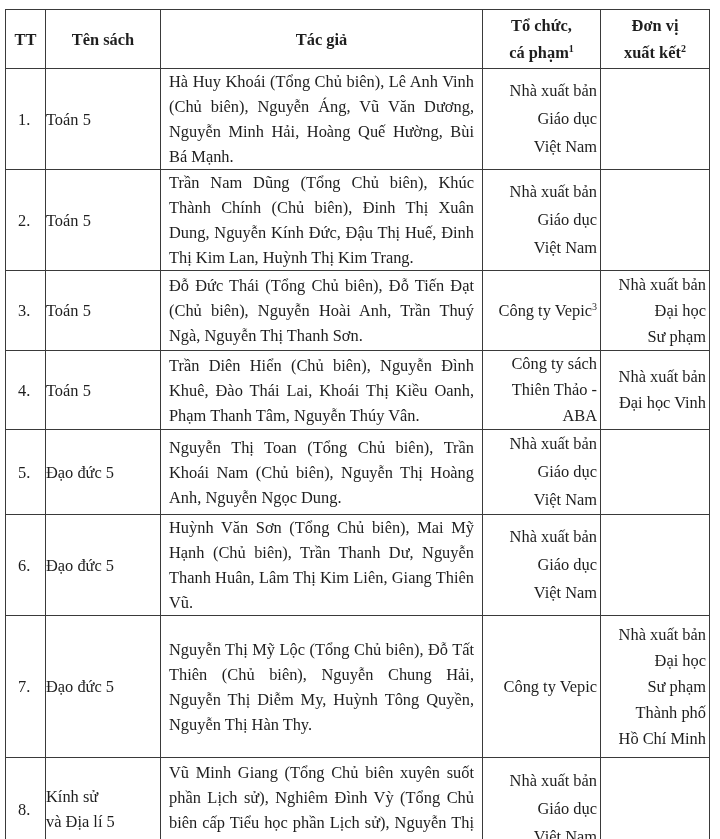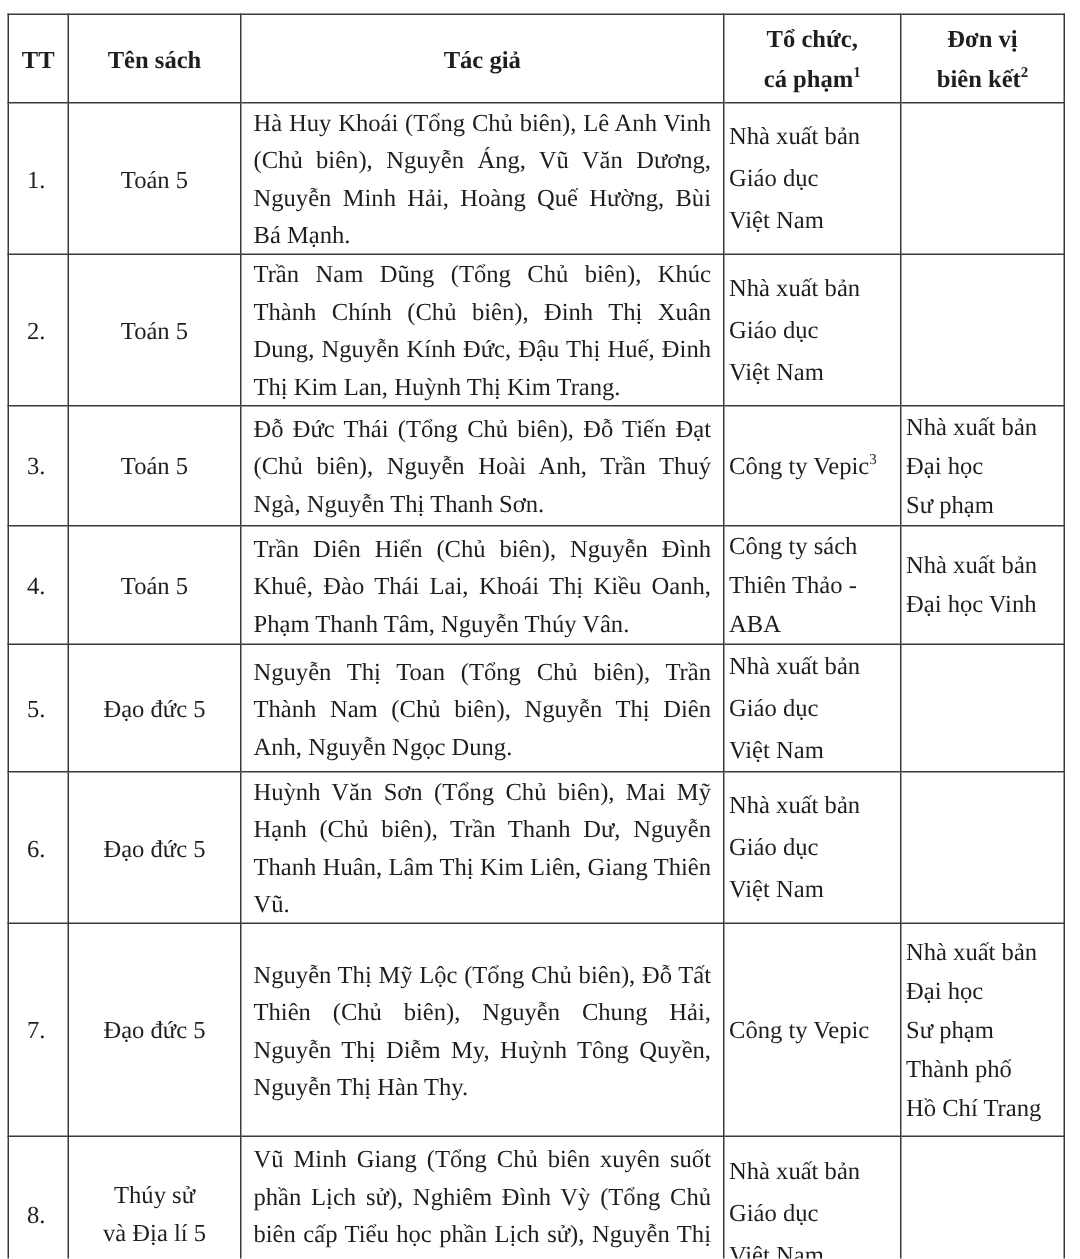--- a/index.html
+++ b/index.html
@@ -43,28 +43,28 @@
     col.c-name { width: 115px; }
     col.c-author { width: 322px; }
     col.c-org { width: 118px; }
     col.c-link { width: 109px; }
 
     td.tt {
       text-align: left;
       padding-left: 12px;
     }
     td.name {
-      text-align: center;
+      text-align: left;
     }
     td.author {
       text-align: justify;
       padding: 0 8px 0 8px;
     }
     td.org, td.link {
-      text-align: left;
+      text-align: right;
       padding: 0 3px;
     }
     .line { display: block; font-family: Liberation Serif, serif; }
     sup {
       font-size: 10px;
       line-height: 0;
       vertical-align: super;
     }
     .author-text {
       display: block;
@@ -101,21 +101,21 @@
       <tr>
         <th>TT</th>
         <th>Tên sách</th>
         <th>Tác giả</th>
         <th>
           <span class="line">Tổ chức,</span>
           <span class="line"><span>cá phạm</span><sup>1</sup></span>
         </th>
         <th>
           <span class="line">Đơn vị</span>
-          <span class="line"><span>biên kết</span><sup>2</sup></span>
+          <span class="line"><span>xuất kết</span><sup>2</sup></span>
         </th>
       </tr>
     </thead>
     <tbody id="tbody">
         <tr class="r1">
           <td class="tt">1.</td>
           <td class="name">
             <span class="line">Toán 5</span>
           </td>
           <td class="author">
@@ -177,21 +177,21 @@
             <span class="line">Nhà xuất bản</span>
             <span class="line">Đại học Vinh</span>
           </td>
         </tr>
         <tr class="r5">
           <td class="tt">5.</td>
           <td class="name">
             <span class="line">Đạo đức 5</span>
           </td>
           <td class="author">
-            <span class="author-text">Nguyễn Thị Toan (Tổng Chủ biên), Trần Thành Nam (Chủ biên), Nguyễn Thị Diên Anh, Nguyễn Ngọc Dung.</span>
+            <span class="author-text">Nguyễn Thị Toan (Tổng Chủ biên), Trần Khoái Nam (Chủ biên), Nguyễn Thị Hoàng Anh, Nguyễn Ngọc Dung.</span>
           </td>
           <td class="org">
             <span class="line"><span>Nhà xuất bản</span></span>
             <span class="line"><span>Giáo dục</span></span>
             <span class="line"><span>Việt Nam</span></span>
           </td>
           <td class="link"></td>
         </tr>
         <tr class="r6">
           <td class="tt">6.</td>
@@ -217,27 +217,27 @@
             <span class="author-text">Nguyễn Thị Mỹ Lộc (Tổng Chủ biên), Đỗ Tất Thiên (Chủ biên), Nguyễn Chung Hải, Nguyễn Thị Diễm My, Huỳnh Tông Quyền, Nguyễn Thị Hàn Thy.</span>
           </td>
           <td class="org">
             <span class="line"><span>Công ty Vepic</span></span>
           </td>
           <td class="link">
             <span class="line">Nhà xuất bản</span>
             <span class="line">Đại học</span>
             <span class="line">Sư phạm</span>
             <span class="line">Thành phố</span>
-            <span class="line">Hồ Chí Trang</span>
+            <span class="line">Hồ Chí Minh</span>
           </td>
         </tr>
         <tr class="r8">
           <td class="tt">8.</td>
           <td class="name">
-            <span class="line">Thúy sử</span>
+            <span class="line">Kính sử</span>
             <span class="line">và Địa lí 5</span>
           </td>
           <td class="author">
             <span class="author-text">Vũ Minh Giang (Tổng Chủ biên xuyên suốt phần Lịch sử), Nghiêm Đình Vỳ (Tổng Chủ biên cấp Tiểu học phần Lịch sử), Nguyễn Thị Thu Thủy (Chủ biên phần Lịch sử), Đào Thị</span>
           </td>
           <td class="org">
             <span class="line"><span>Nhà xuất bản</span></span>
             <span class="line"><span>Giáo dục</span></span>
             <span class="line"><span>Việt Nam</span></span>
           </td>

